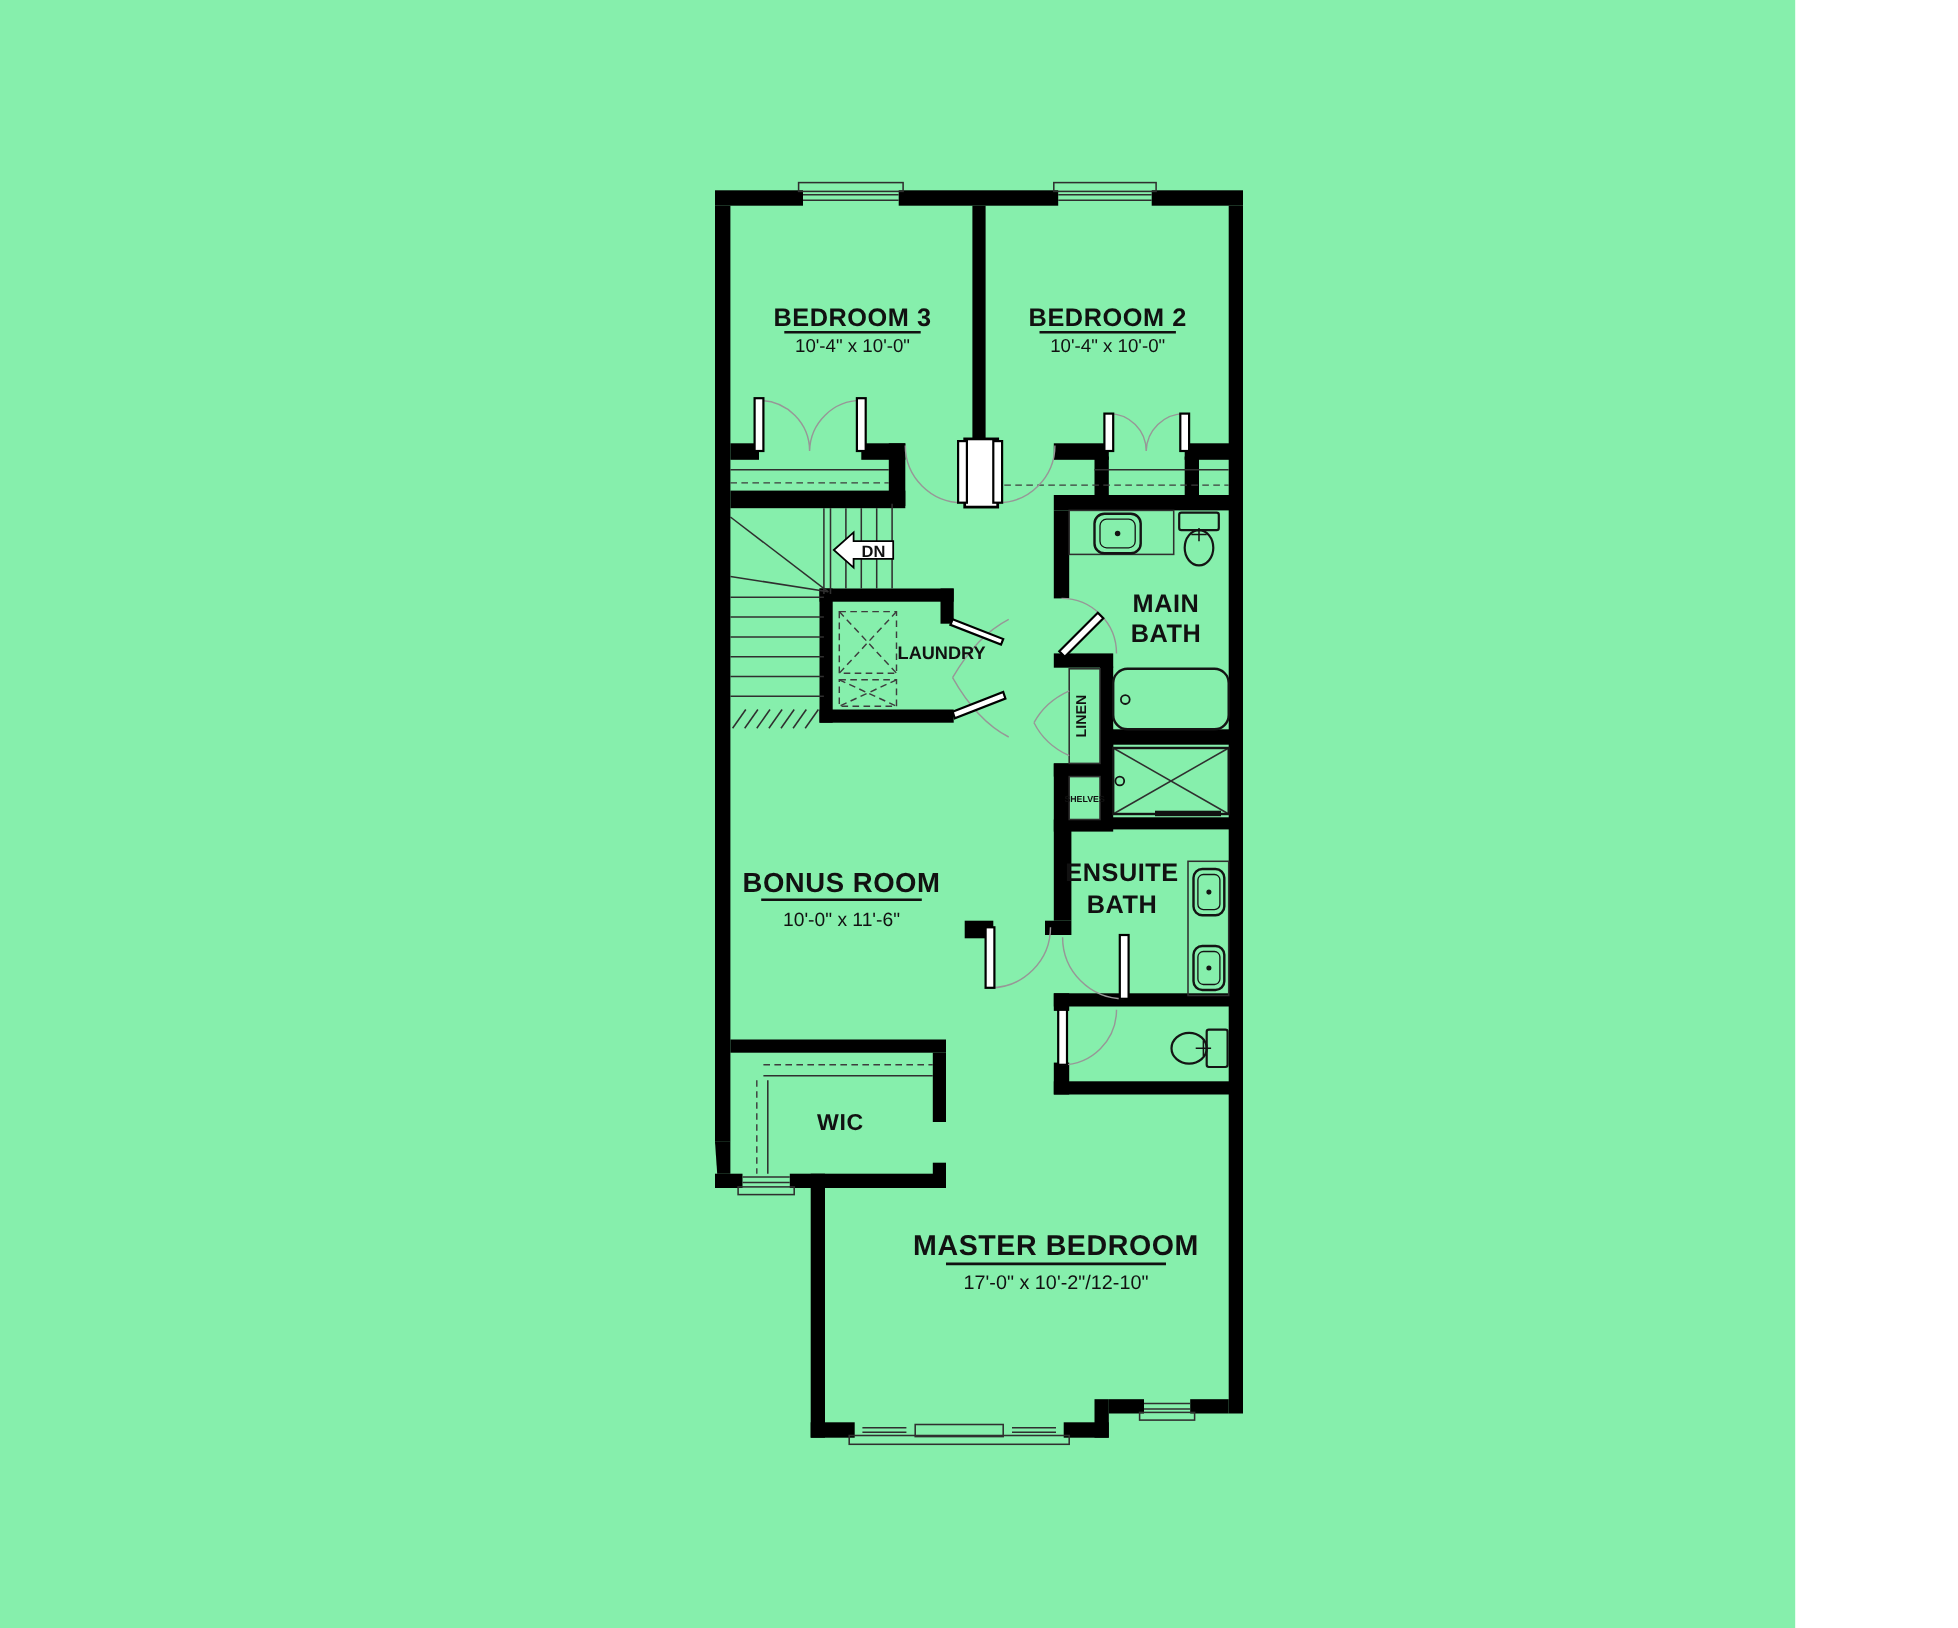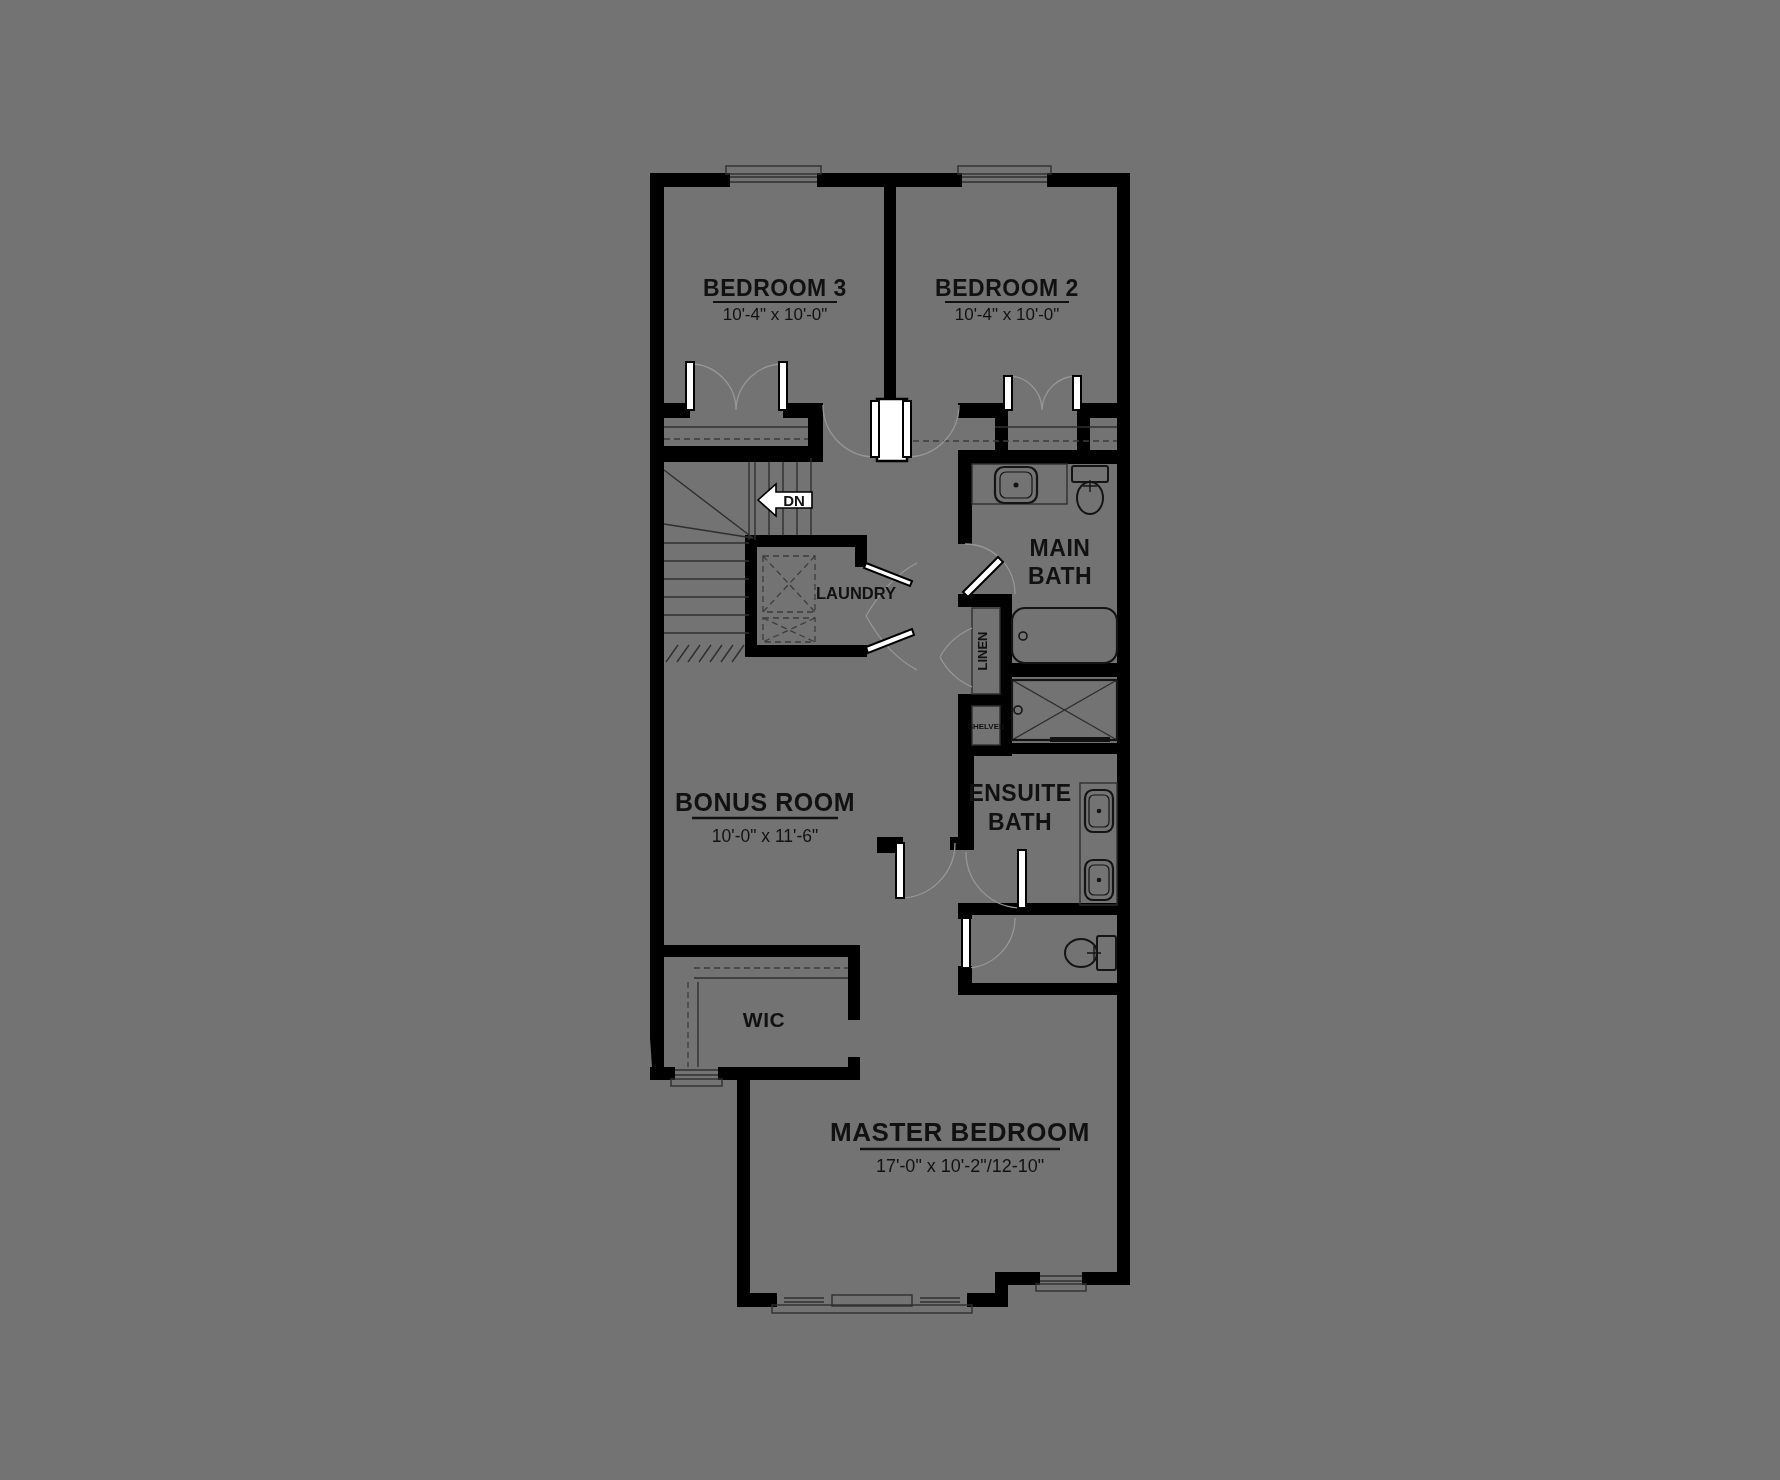--- a/index.html
+++ b/index.html
@@ -1,16 +1,16 @@
 <!DOCTYPE html>
 <html><head>
 <meta charset="utf-8">
 <style>
   html,body{margin:0;padding:0;background:#fff;}
-  .page{position:relative;width:1780px;height:1480px;background:#737373;overflow:hidden;
+  .page{position:relative;width:1632px;height:1480px;background:#86efac;overflow:hidden;
         font-family:"Liberation Sans",sans-serif;}
   svg{position:absolute;left:0;top:0;}
   text{fill:#111;}
   .room-title{font-weight:bold;letter-spacing:.5px;}
   .room-dims{font-weight:normal;}
   .small-label{font-weight:bold;}
 </style>
 </head>
 <body>
 

